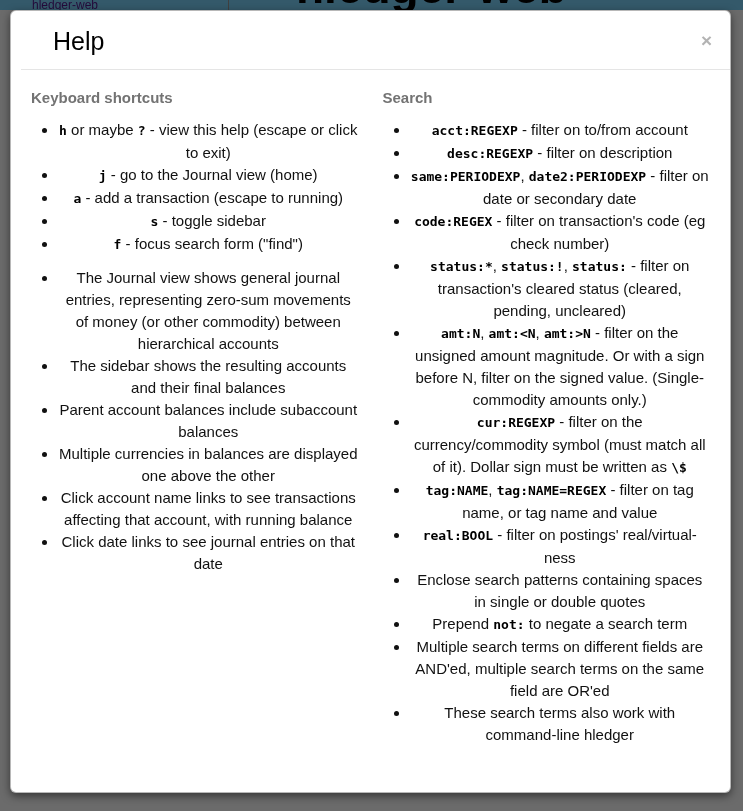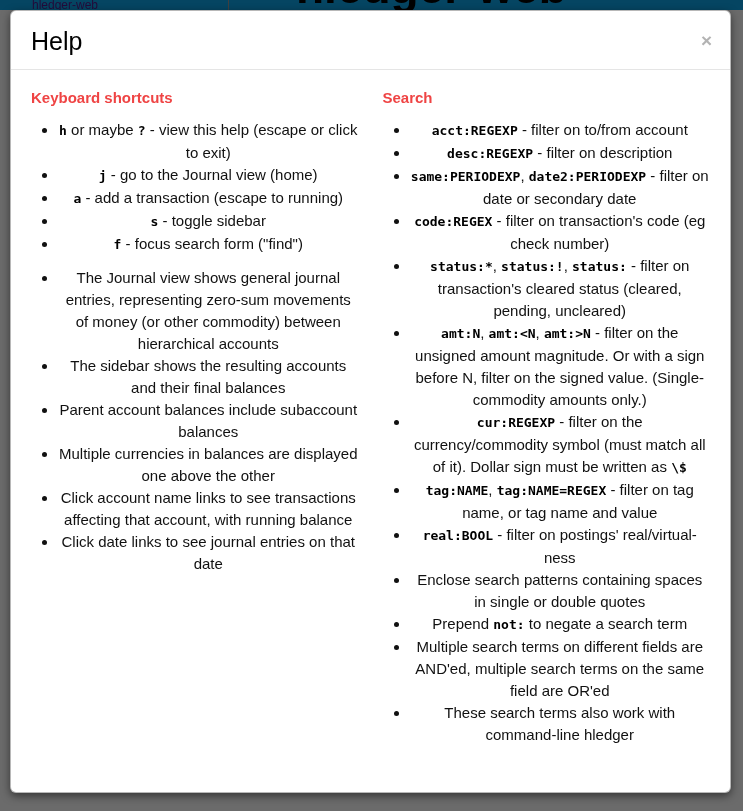--- a/index.html
+++ b/index.html
@@ -6,49 +6,49 @@
   html,body { margin:0; padding:0; }
   body {
     width:743px; height:811px;
     position:relative; overflow:hidden;
     background:#ffffff;
     font-family:"Liberation Sans","DejaVu Sans",sans-serif;
     color:#1a1a1a;
   }
 
   
-  .page-bg { position:absolute; top:0; left:0; width:743px; height:10px; overflow:hidden; z-index:0; background:#0ea5e9; }
+  .page-bg { position:absolute; top:0; left:0; width:743px; height:10px; overflow:hidden; z-index:0; background:#7dd3fc; }
   .bg-brand { position:absolute; left:32px; top:-2px; font-size:12px; color:#551a8b; text-decoration:underline; white-space:nowrap; }
   .bg-heading { position:absolute; left:296px; top:-40px; font-size:46px; font-weight:bold; color:#000; white-space:nowrap; }
   .bg-divider { position:absolute; left:228px; top:0; width:1px; height:10px; background:#999; }
 
   
   .backdrop { position:absolute; inset:0; background:rgba(0,0,0,0.58); z-index:1; }
 
   
   .modal {
     position:absolute; left:10px; top:10px; width:721px; height:783px;
     background:#fff; border:1px solid rgba(0,0,0,0.28); border-radius:6px;
     box-shadow:0 3px 9px rgba(0,0,0,0.5); z-index:2; overflow:hidden;
   }
-  .modal-header { position:relative; padding:15px 20px 13px; border-bottom:1px solid #e5e5e5; }
+  .modal-header { position:relative; padding:15px 32px 13px; border-bottom:1px solid #e5e5e5;margin-left:10px; }
   .modal-title { font-size:25px; font-weight:400; line-height:1.2; color:#000; }
   .modal-close {
     position:absolute; right:18px; top:20px;
     font-size:19px; font-weight:bold; color:#b3b3b3; line-height:1;
     background:none; border:none; padding:0; cursor:pointer;
     font-family:"Liberation Sans","DejaVu Sans",sans-serif;
   }
   .modal-body {
     padding:19px 20px 10px;
     display:grid; grid-template-columns:1fr 1fr; column-gap:24px;
     align-items:start;
   }
 
-  .sec-heading { font-size:15px; font-weight:bold; color:#ef4444; margin:21px 0 13px; }
+  .sec-heading { font-size:15px; font-weight:bold; color:#737373; margin:21px 0 13px; }
   .help-col .sec-heading:first-child { margin-top:0; }
   ul.help-list { margin:0 0 11px; padding-left:27px; list-style:disc;text-align:center; }
   ul.help-list li { font-size:15px; line-height:22px; margin:0; padding:0; color:#111; }
   .code {
     font-family:"DejaVu Sans Mono","Liberation Mono",monospace;
     font-weight:bold; font-size:13px; color:#000;
   }
 </style>
 </head>
 <body>

